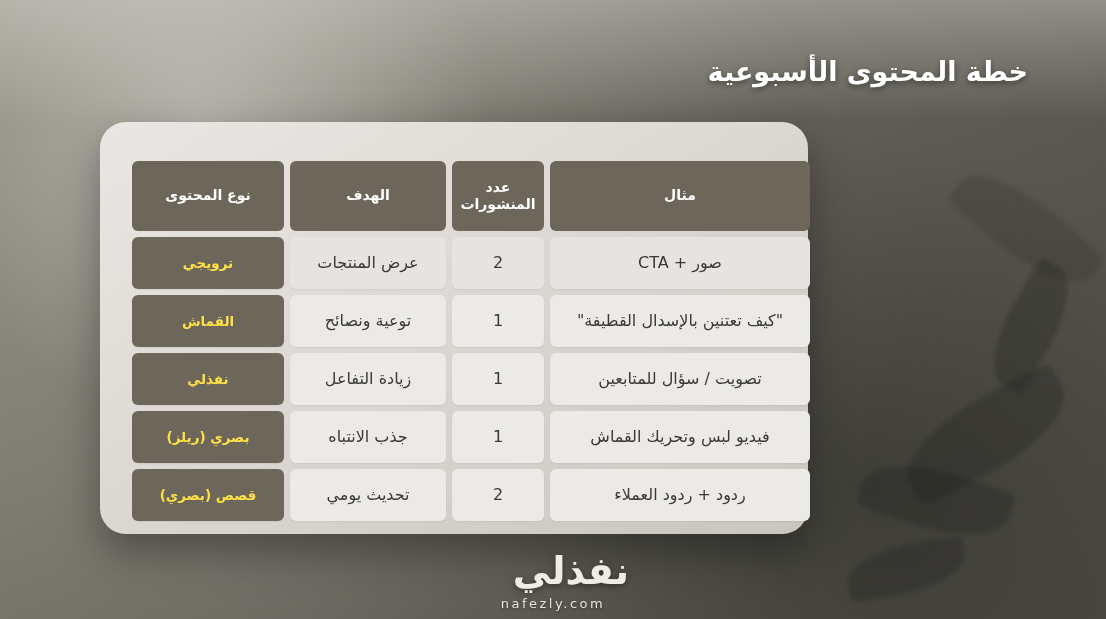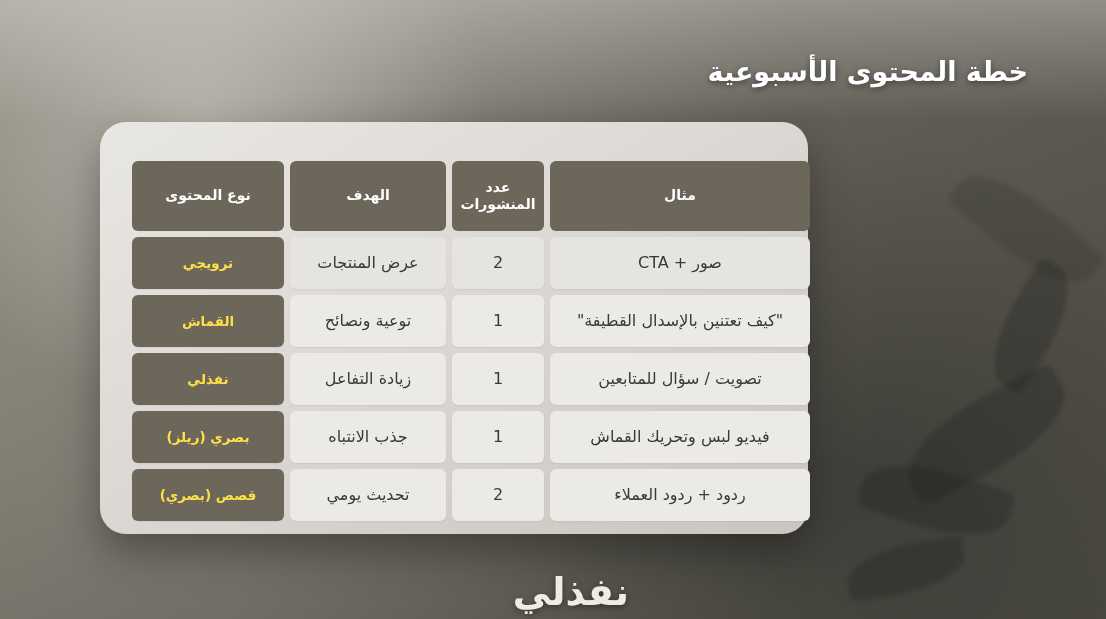--- a/index.html
+++ b/index.html
@@ -251,13 +251,14 @@
         <td>
             <div class="cell col-type type">قصص (بصري)</div>
           </td>
       </tr>
     </tbody>
   </table>
 </div>
 
 <div id="brand">
   <div class="mark">نفذلي</div>
+  <div class="domain">nafezly.com</div>
 </div>
 
 </body></html>

